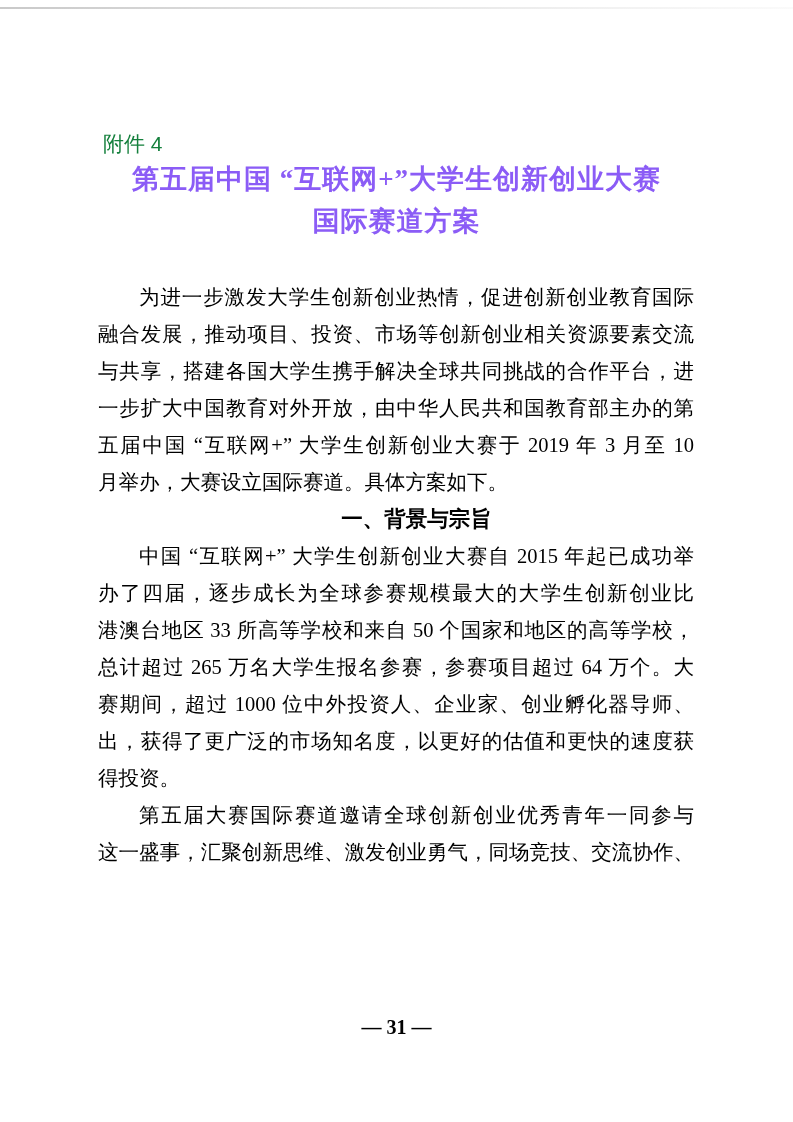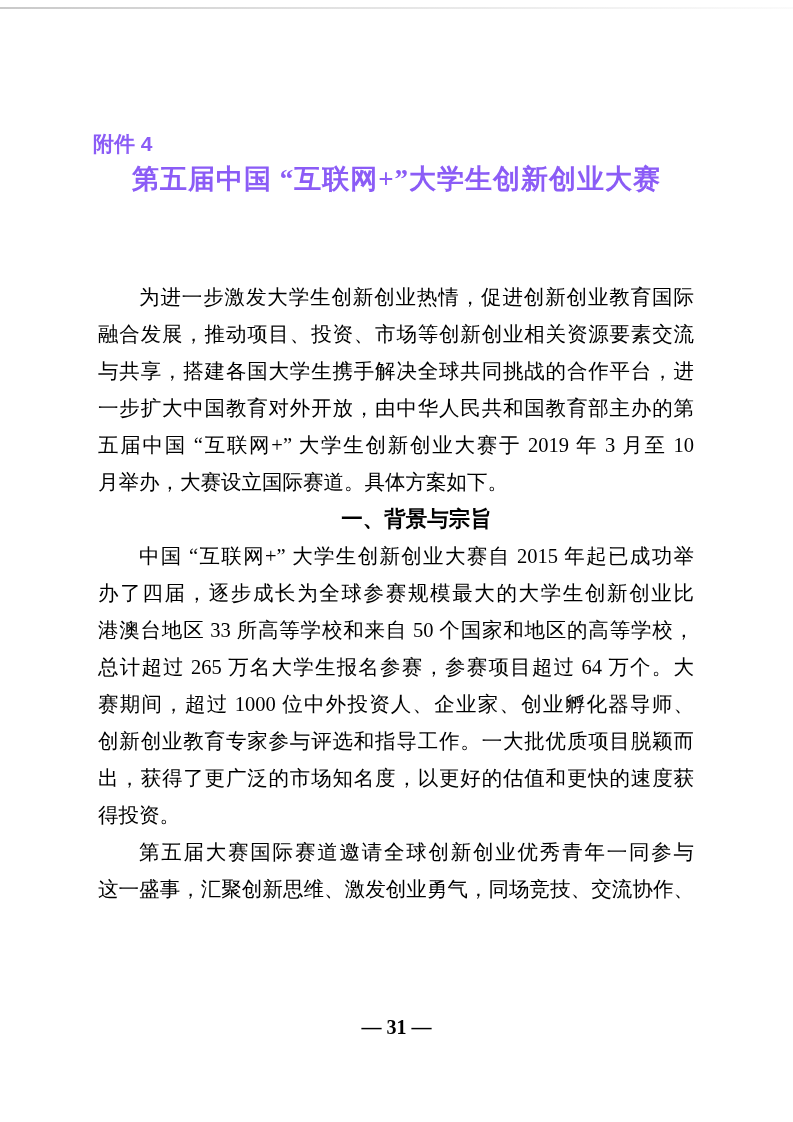--- a/index.html
+++ b/index.html
@@ -13,26 +13,25 @@
     color: #000000;
   }
   .scan-edge {
     position: absolute;
     top: 7px; left: 0;
     width: 100%; height: 2px;
     background: linear-gradient(90deg, #c9c9c9 0%, #dedede 35%, #f1f1f1 75%, #fafafa 100%);
   }
   .attachment-label {
     position: absolute;
-    top: 130px; left: 93px;
+    top: 130px; left: 103px;
     font-family: "Liberation Sans", sans-serif;
     font-size: 21px;
-    color: #8b5cf6;
+    color: #15803d;
     white-space: pre;
-    font-weight: bold;
   }
   .doc-title {
     position: absolute;
     top: 158px; left: 0;
     width: 100%;
     text-align: center;
     font-family: "Liberation Serif", serif;
     font-weight: bold;
     font-size: 27px;
     line-height: 42px;
@@ -74,39 +73,39 @@
 <body>
 
 <div class="page">
 
   <div class="scan-edge"></div>
 
   <div class="attachment-label">附件 4</div>
 
   <div class="doc-title">
     <div>第五届中国 “互联网+”大学生创新创业大赛</div>
+    <div>国际赛道方案</div>
   </div>
 
   <div class="body-text">
 
     <div class="bl j first">为进一步激发大学生创新创业热情，促进创新创业教育国际</div>
     <div class="bl j">融合发展，推动项目、投资、市场等创新创业相关资源要素交流</div>
     <div class="bl j">与共享，搭建各国大学生携手解决全球共同挑战的合作平台，进</div>
     <div class="bl j">一步扩大中国教育对外开放，由中华人民共和国教育部主办的第</div>
     <div class="bl j">五届中国 “互联网+” 大学生创新创业大赛于 2019 年 3 月至 10</div>
     <div class="bl">月举办，大赛设立国际赛道。具体方案如下。</div>
 
     <div class="bl heading">一、背景与宗旨</div>
 
     <div class="bl j first">中国 “互联网+” 大学生创新创业大赛自 2015 年起已成功举</div>
     <div class="bl j">办了四届，逐步成长为全球参赛规模最大的大学生创新创业比</div>
     <div class="bl j">港澳台地区 33 所高等学校和来自 50 个国家和地区的高等学校，</div>
     <div class="bl j">总计超过 265 万名大学生报名参赛，参赛项目超过 64 万个。大</div>
     <div class="bl j">赛期间，超过 1000 位中外投资人、企业家、创业孵化器导师、</div>
-    <div class="bl j">创新创业教育专家参与评选和指导工作。一大批优质项目脱颖而</div>
     <div class="bl j">出，获得了更广泛的市场知名度，以更好的估值和更快的速度获</div>
     <div class="bl">得投资。</div>
 
     <div class="bl j first">第五届大赛国际赛道邀请全球创新创业优秀青年一同参与</div>
     <div class="bl j">这一盛事，汇聚创新思维、激发创业勇气，同场竞技、交流协作、</div>
   </div>
 
   <div class="page-number">— 31 —</div>
 
 </div>

